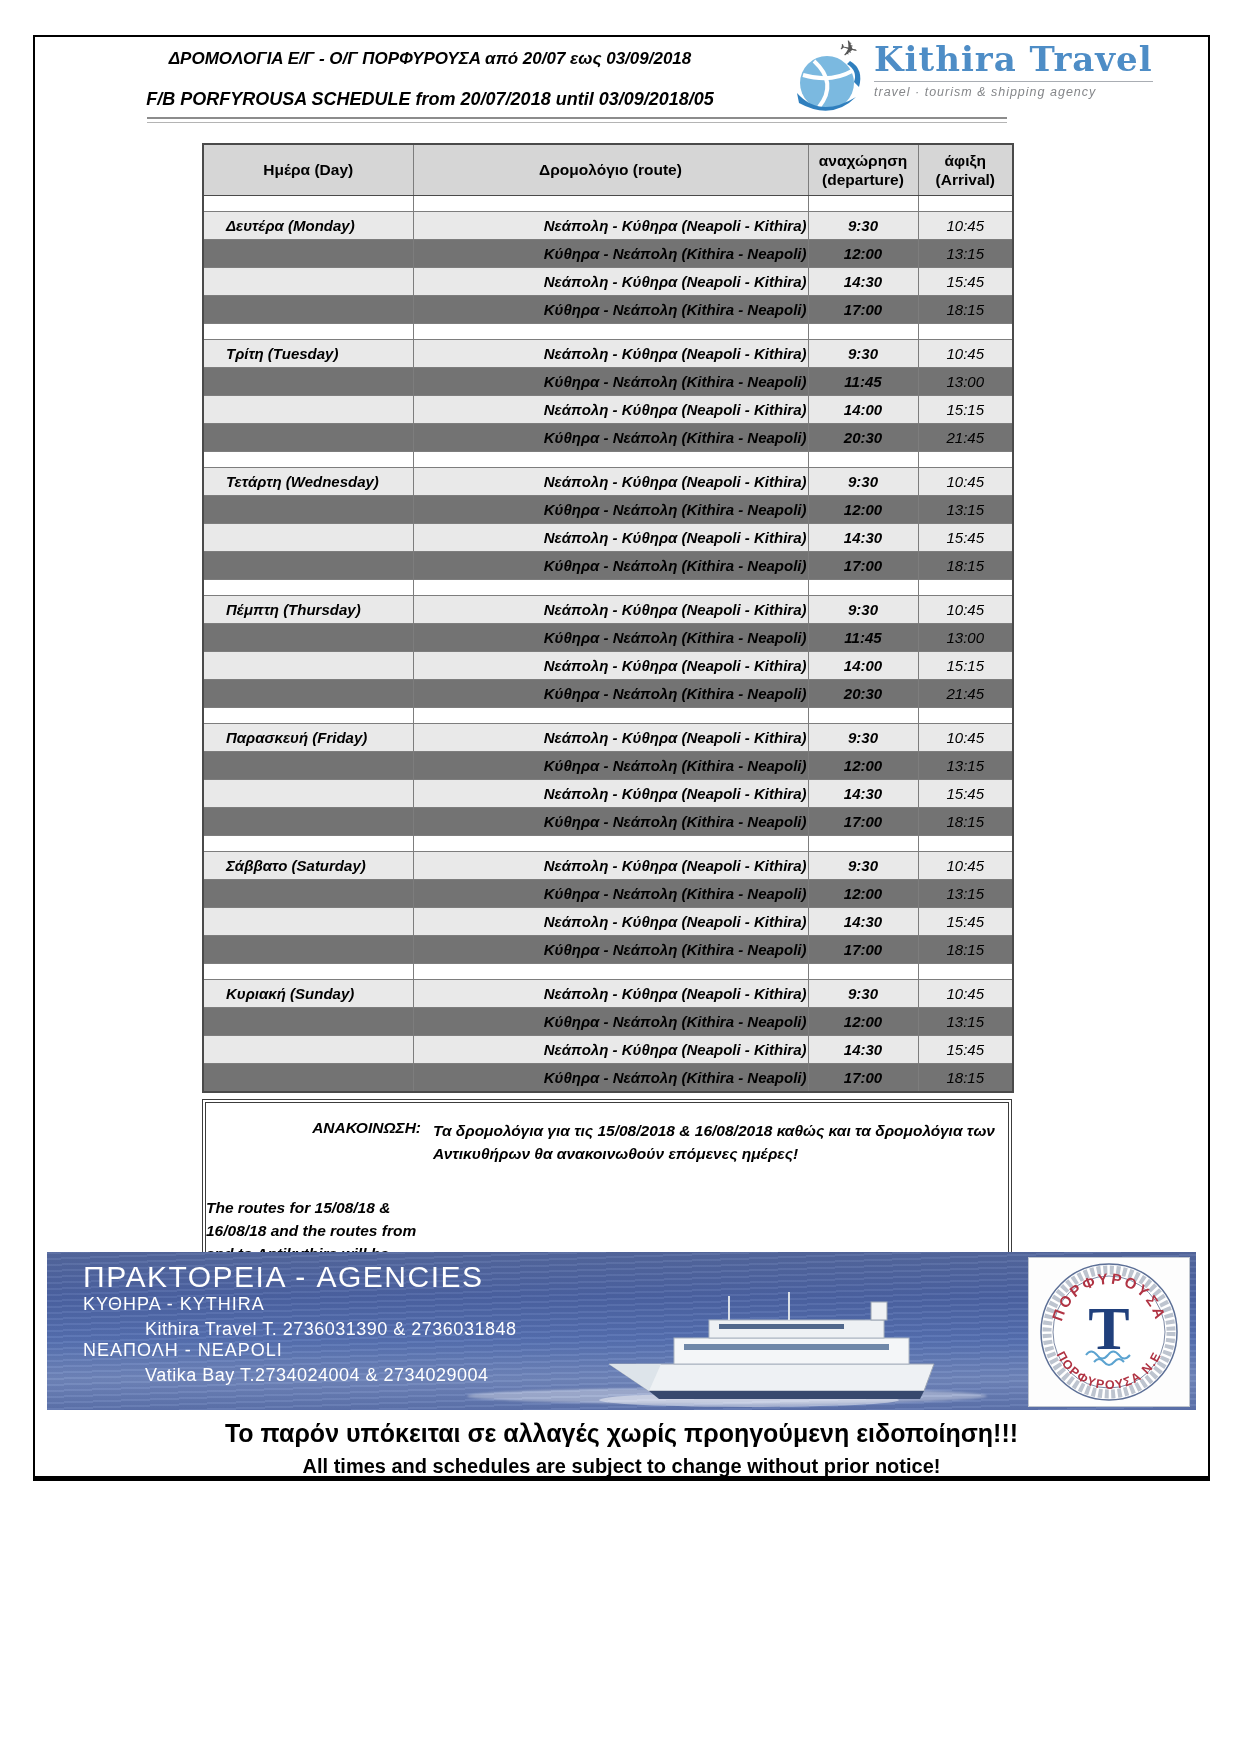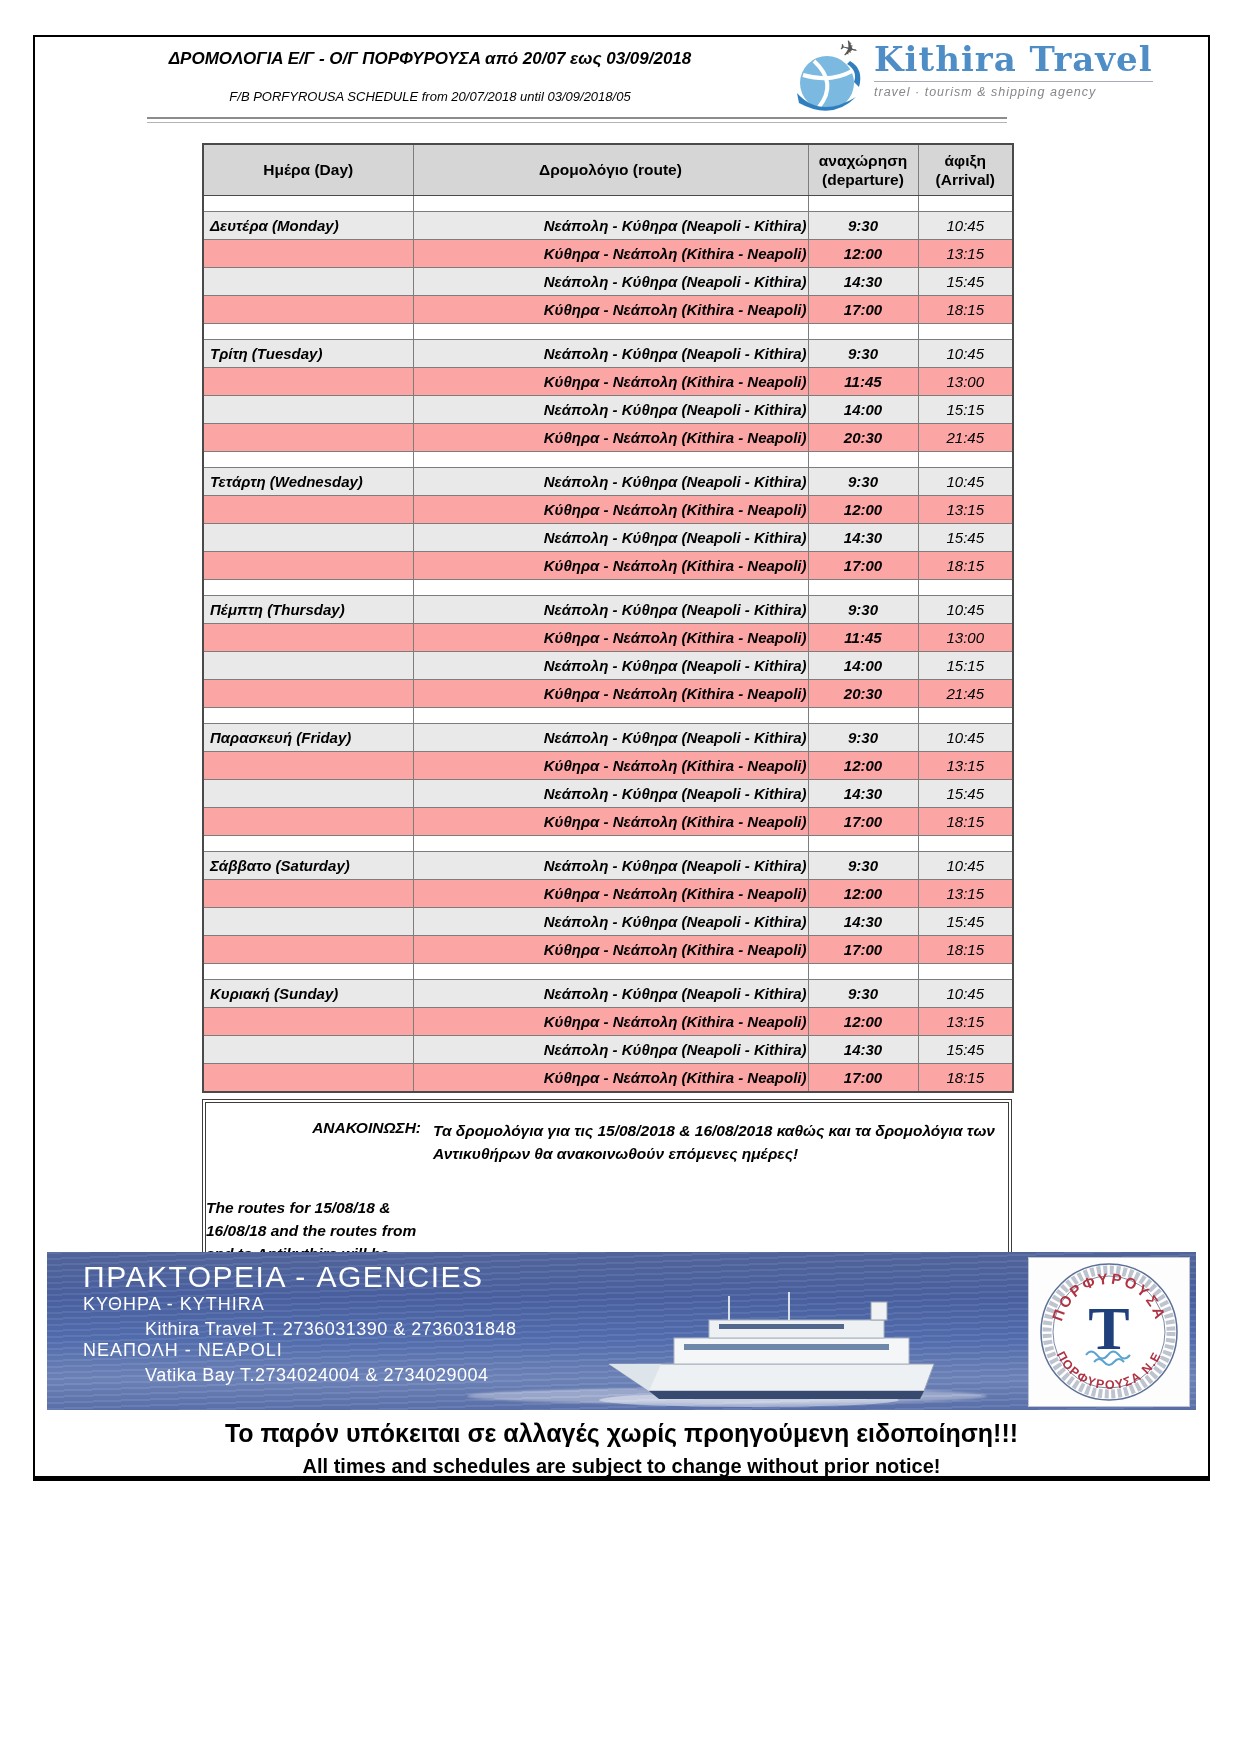--- a/index.html
+++ b/index.html
@@ -1,36 +1,36 @@
 <!DOCTYPE html>
 <html><head>
 <meta charset="utf-8">
 <style>
   html,body{margin:0;padding:0;background:#fff;}
   body{width:1240px;height:1754px;position:relative;font-family:"Liberation Sans",sans-serif;color:#000;}
   .page{position:absolute;left:33px;top:35px;width:1173px;height:1439px;border:2px solid #000;border-bottom:5px solid #000;background:#fff;}
 
   
   .title-el{position:absolute;left:70px;top:12px;width:650px;text-align:center;font-size:17px;font-weight:bold;font-style:italic;}
-  .title-en{position:absolute;left:70px;top:52px;width:650px;text-align:center;font-size:13px;font-weight:normal;font-style:italic;}
+  .title-en{position:absolute;left:70px;top:52px;width:650px;text-align:center;font-size:18px;font-weight:bold;font-style:italic;}
   .header-rule{position:absolute;left:112px;top:80px;width:860px;height:3px;border-top:2px solid #8c8c8c;border-bottom:1px solid #b4b4b4;}
   .logo{position:absolute;left:755px;top:2px;width:410px;height:80px;display:flex;align-items:flex-start;}
   .logo-text{margin-left:4px;}
   .logo-name{font-family:"DejaVu Serif",serif;font-size:34px;font-weight:bold;color:#4e8dc6;line-height:40px;letter-spacing:1px;}
   .logo-tagline{font-size:12.5px;color:#85878a;font-style:italic;border-top:1px solid #a9adb3;margin-top:2px;padding-top:3px;letter-spacing:1px;}
 
   
-  .schedule-table{position:absolute;left:167px;top:106px;border-collapse:collapse;table-layout:fixed;background:#fca5a5;}
+  .schedule-table{position:absolute;left:167px;top:106px;border-collapse:collapse;table-layout:fixed;background:#737373;}
   .schedule-table{border:2px solid #4a4a4a;}
   .schedule-table td,.schedule-table th{border:1px solid #7d7d7d;overflow:hidden;white-space:nowrap;}
   .schedule-table th{background:#d6d6d6;font-size:15.5px;font-weight:bold;height:48px;text-align:center;white-space:normal;line-height:1.25;border-bottom:1.5px solid #4a4a4a;}
   .schedule-table td{height:25px;font-size:15px;font-style:italic;font-weight:bold;}
   .spacer-row td{height:13px;background:#fff;}
   .shaded td{background:#e9e9e9;}
-  .day-cell{text-align:left;padding-left:6px;}
+  .day-cell{text-align:left;padding-left:22px;}
   .route-cell{text-align:right;padding-left:8px;}
   .departure-cell{text-align:center;}
   .arrival-cell{text-align:center;font-weight:normal !important;}
 
   
   .announcement{position:absolute;left:167px;top:1062px;width:810px;box-sizing:border-box;border:4px double #3c3c3c;padding:16px 8px 18px 0;display:grid;grid-template-columns:215px 1fr;column-gap:12px;row-gap:30px;background:#fff;}
   .ann-label{text-align:right;font-size:15.5px;font-weight:bold;font-style:italic;}
   .ann-text{font-size:15.5px;font-weight:bold;font-style:italic;line-height:1.5;padding-right:4px;}
 
   

